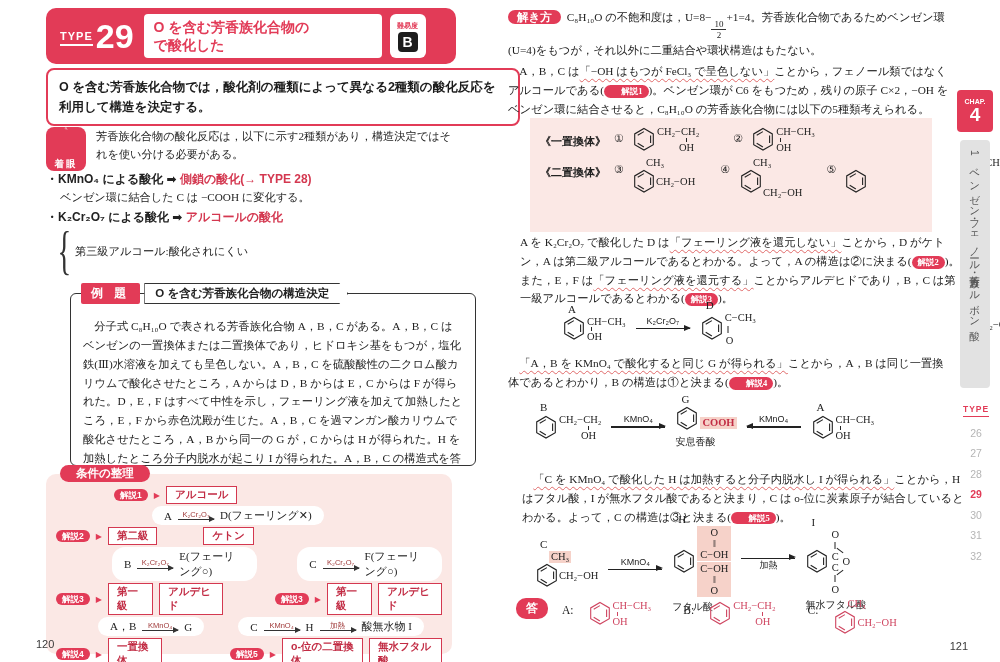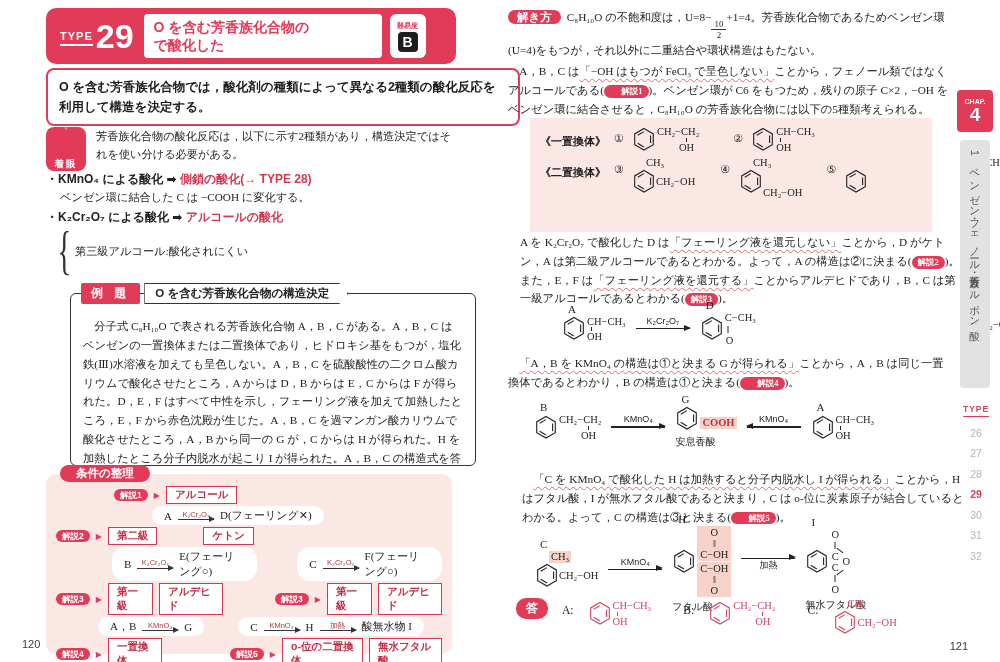--- a/index.html
+++ b/index.html
@@ -290,21 +290,21 @@
     <span class="sbadge">解説4</span>
       <span class="ptr">▶</span>
     <span class="tag">一置換体</span>
     <span class="sbadge" style="margin-left:62px;">解説5</span>
       <span class="ptr">▶</span>
     <span class="tag">o-位の二置換体</span>
     <span class="tag">無水フタル酸</span>
   </div>
 </div>
 
-<span class="abs pageno" style="left:22px;top:638px;">120</span>
+<span class="abs pageno" style="left:36px;top:638px;">120</span>
 
 <div class="abs solve serif">
   <p style="margin:0;">
     <span class="solvebadge">解き方</span><span>C₈H₁₀O の不飽和度は，U=8−</span><span class="frac">
         <span class="num">10</span>
         <span>2</span>
       </span><span>+1=4。芳香族化合物であるためベンゼン環(U=4)をもつが，それ以外に二重結合や環状構造はもたない。</span>
   </p>
   <p class="indent" style="margin:2px 0 0 0;">
     <span>A，B，C は</span><span class="wavy">「−OH はもつが FeCl₃ で呈色しない」</span><span>ことから，フェノール類ではなくアルコールである(</span><span class="sbadge">解説1</span><span>)。ベンゼン環が C6 をもつため，残りの原子 C×2，−OH をベンゼン環に結合させると，C₈H₁₀O の芳香族化合物には以下の5種類考えられる。</span>
@@ -405,21 +405,21 @@
       <span class="grpcol">
           <span>C−CH₃</span>
           <span style="margin-left:2px;">‖</span>
           <span style="margin-left:1px;">O</span>
         </span>
       </span>
   </span>
 </div>
 
 <p class="abs para serif indent" style="left:508px;top:354px;margin:0;">
-  <span class="wavy">「A，B を KMnO₄ の構造は①と決まる G が得られる」</span><span>ことから，A，B は同じ一置換体であるとわかり，B の構造は①と決まる(</span><span class="sbadge">解説4</span><span>)。</span>
+  <span class="wavy">「A，B を KMnO₄ で酸化すると同じ G が得られる」</span><span>ことから，A，B は同じ一置換体であるとわかり，B の構造は①と決まる(</span><span class="sbadge">解説4</span><span>)。</span>
 </p>
 
 <div class="abs" style="left:534px;top:394px;display:flex;align-items:center;">
   <span class="molwrap">
     <span class="molletter">B</span>
     <span class="chem">
         <svg class="bz">
           <use href="#bzsym"></use>
         </svg>
       <span class="grpcol">

